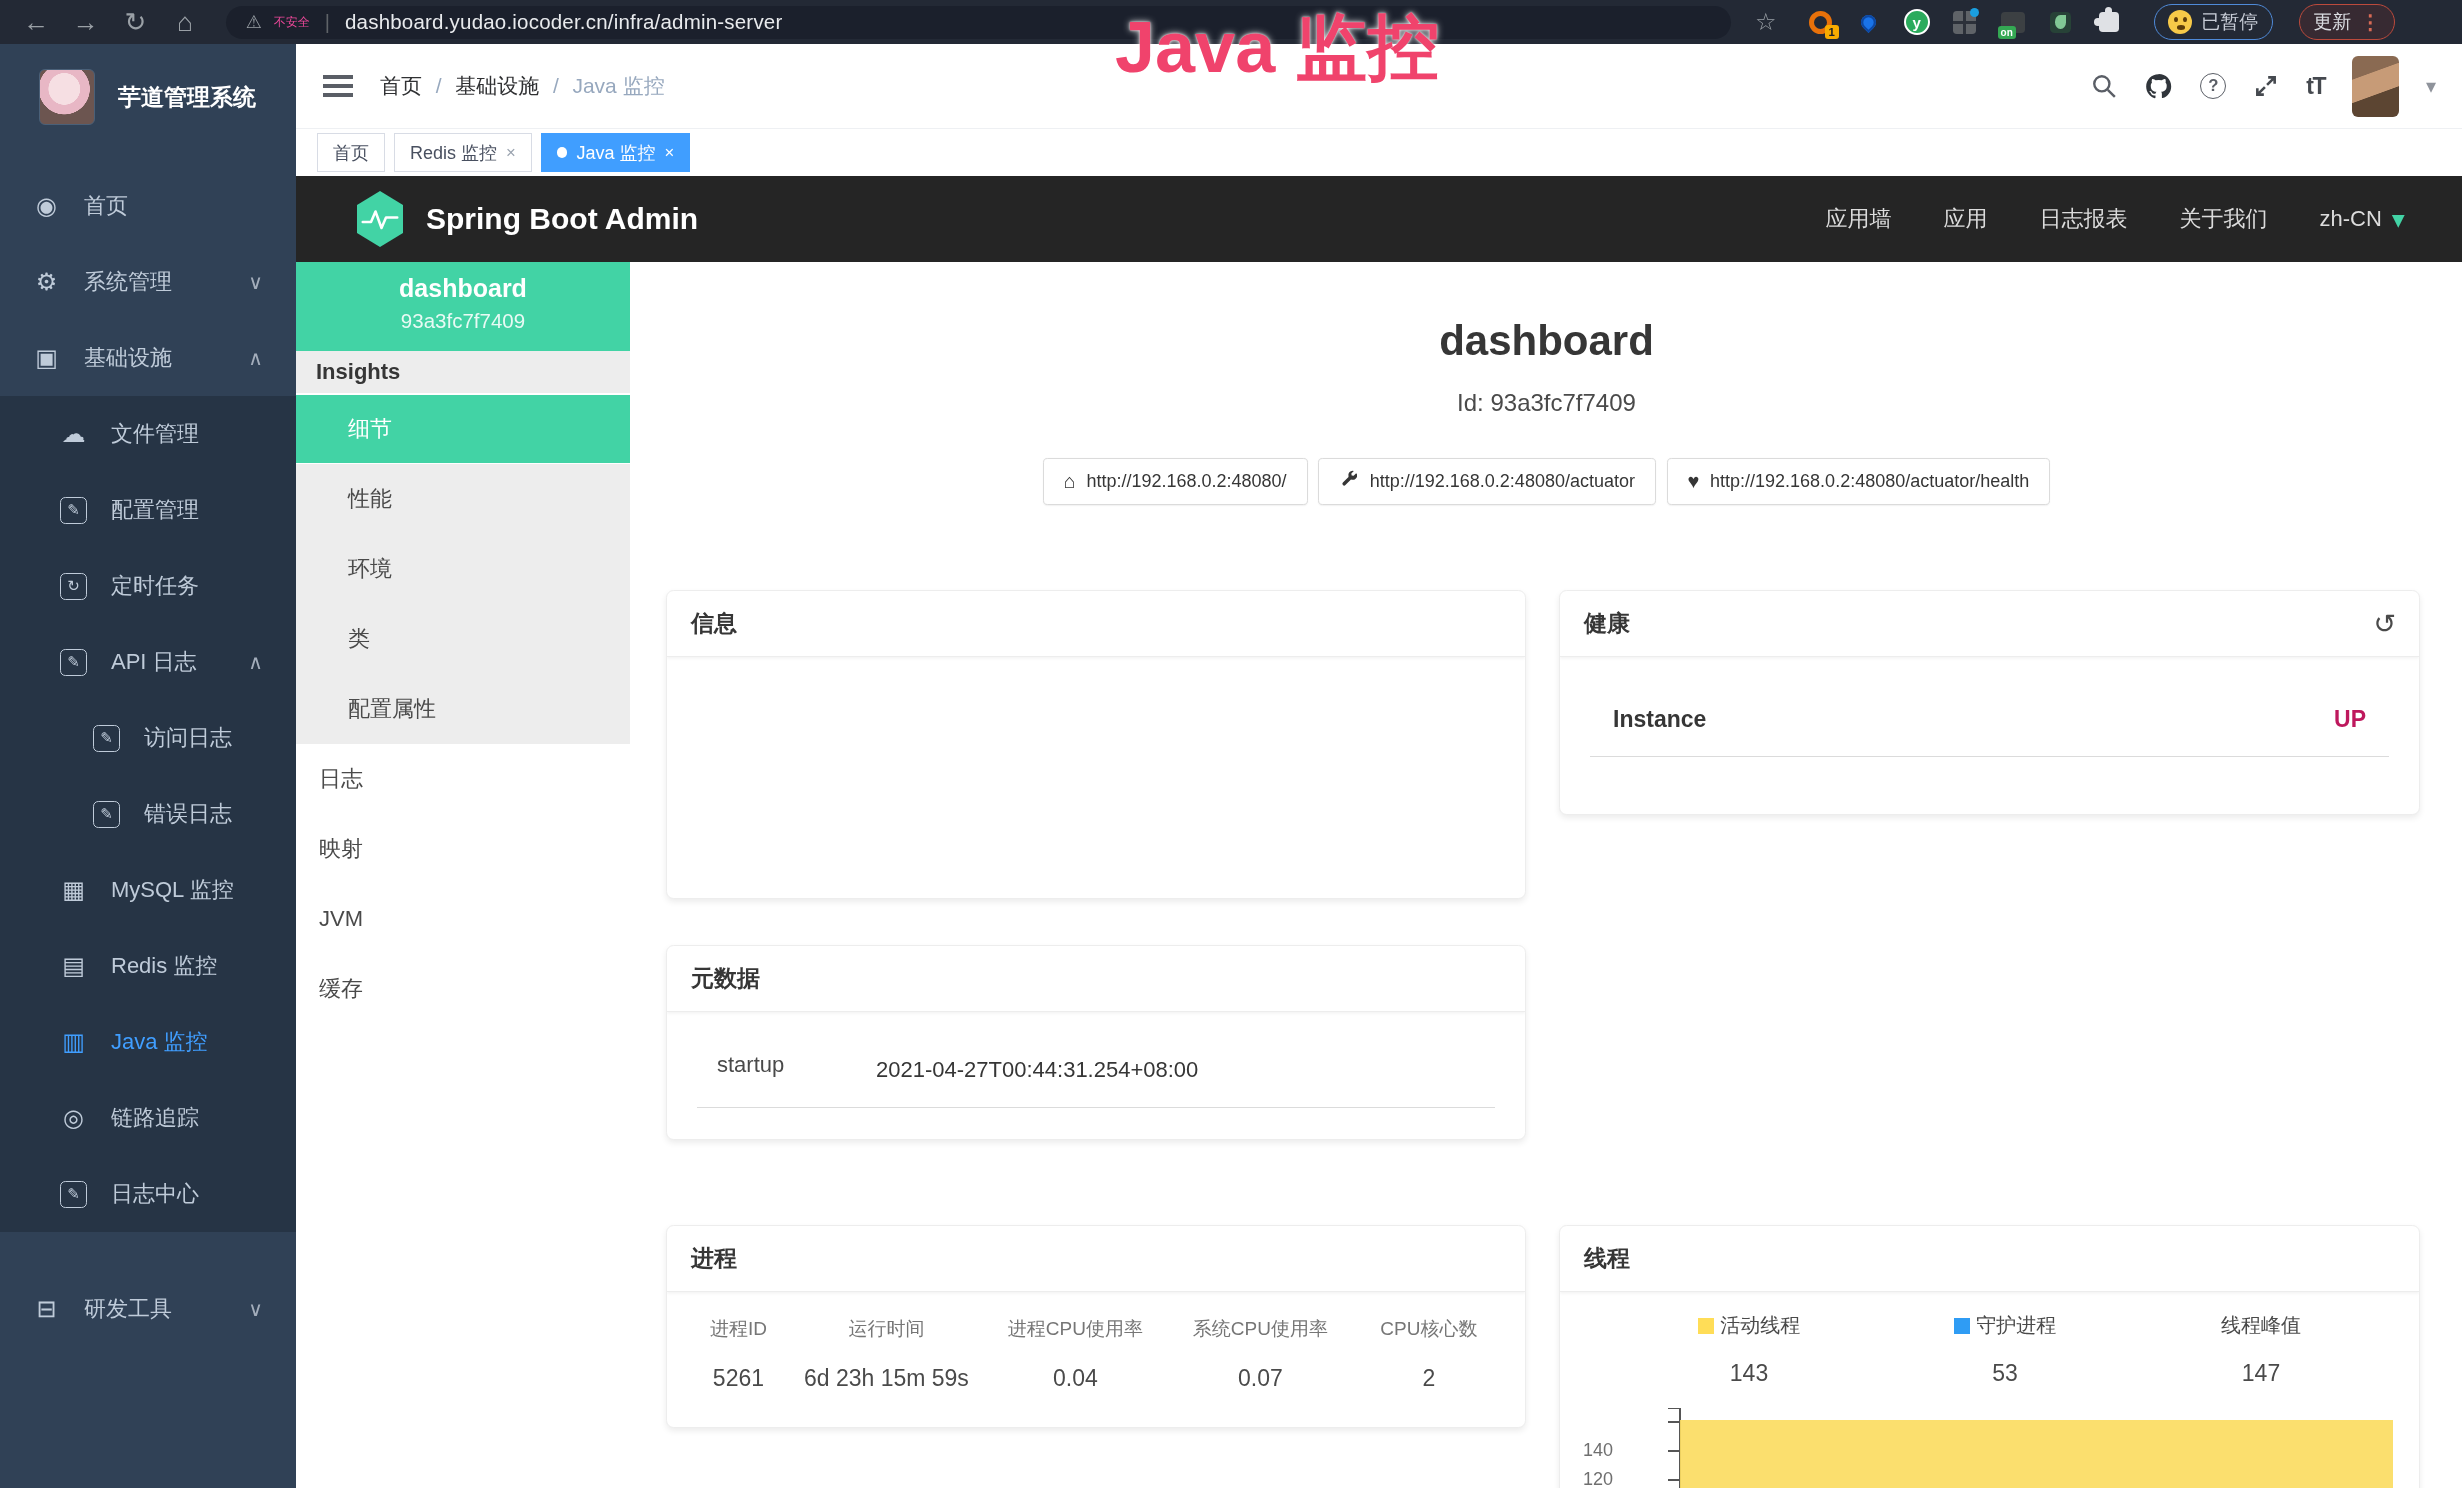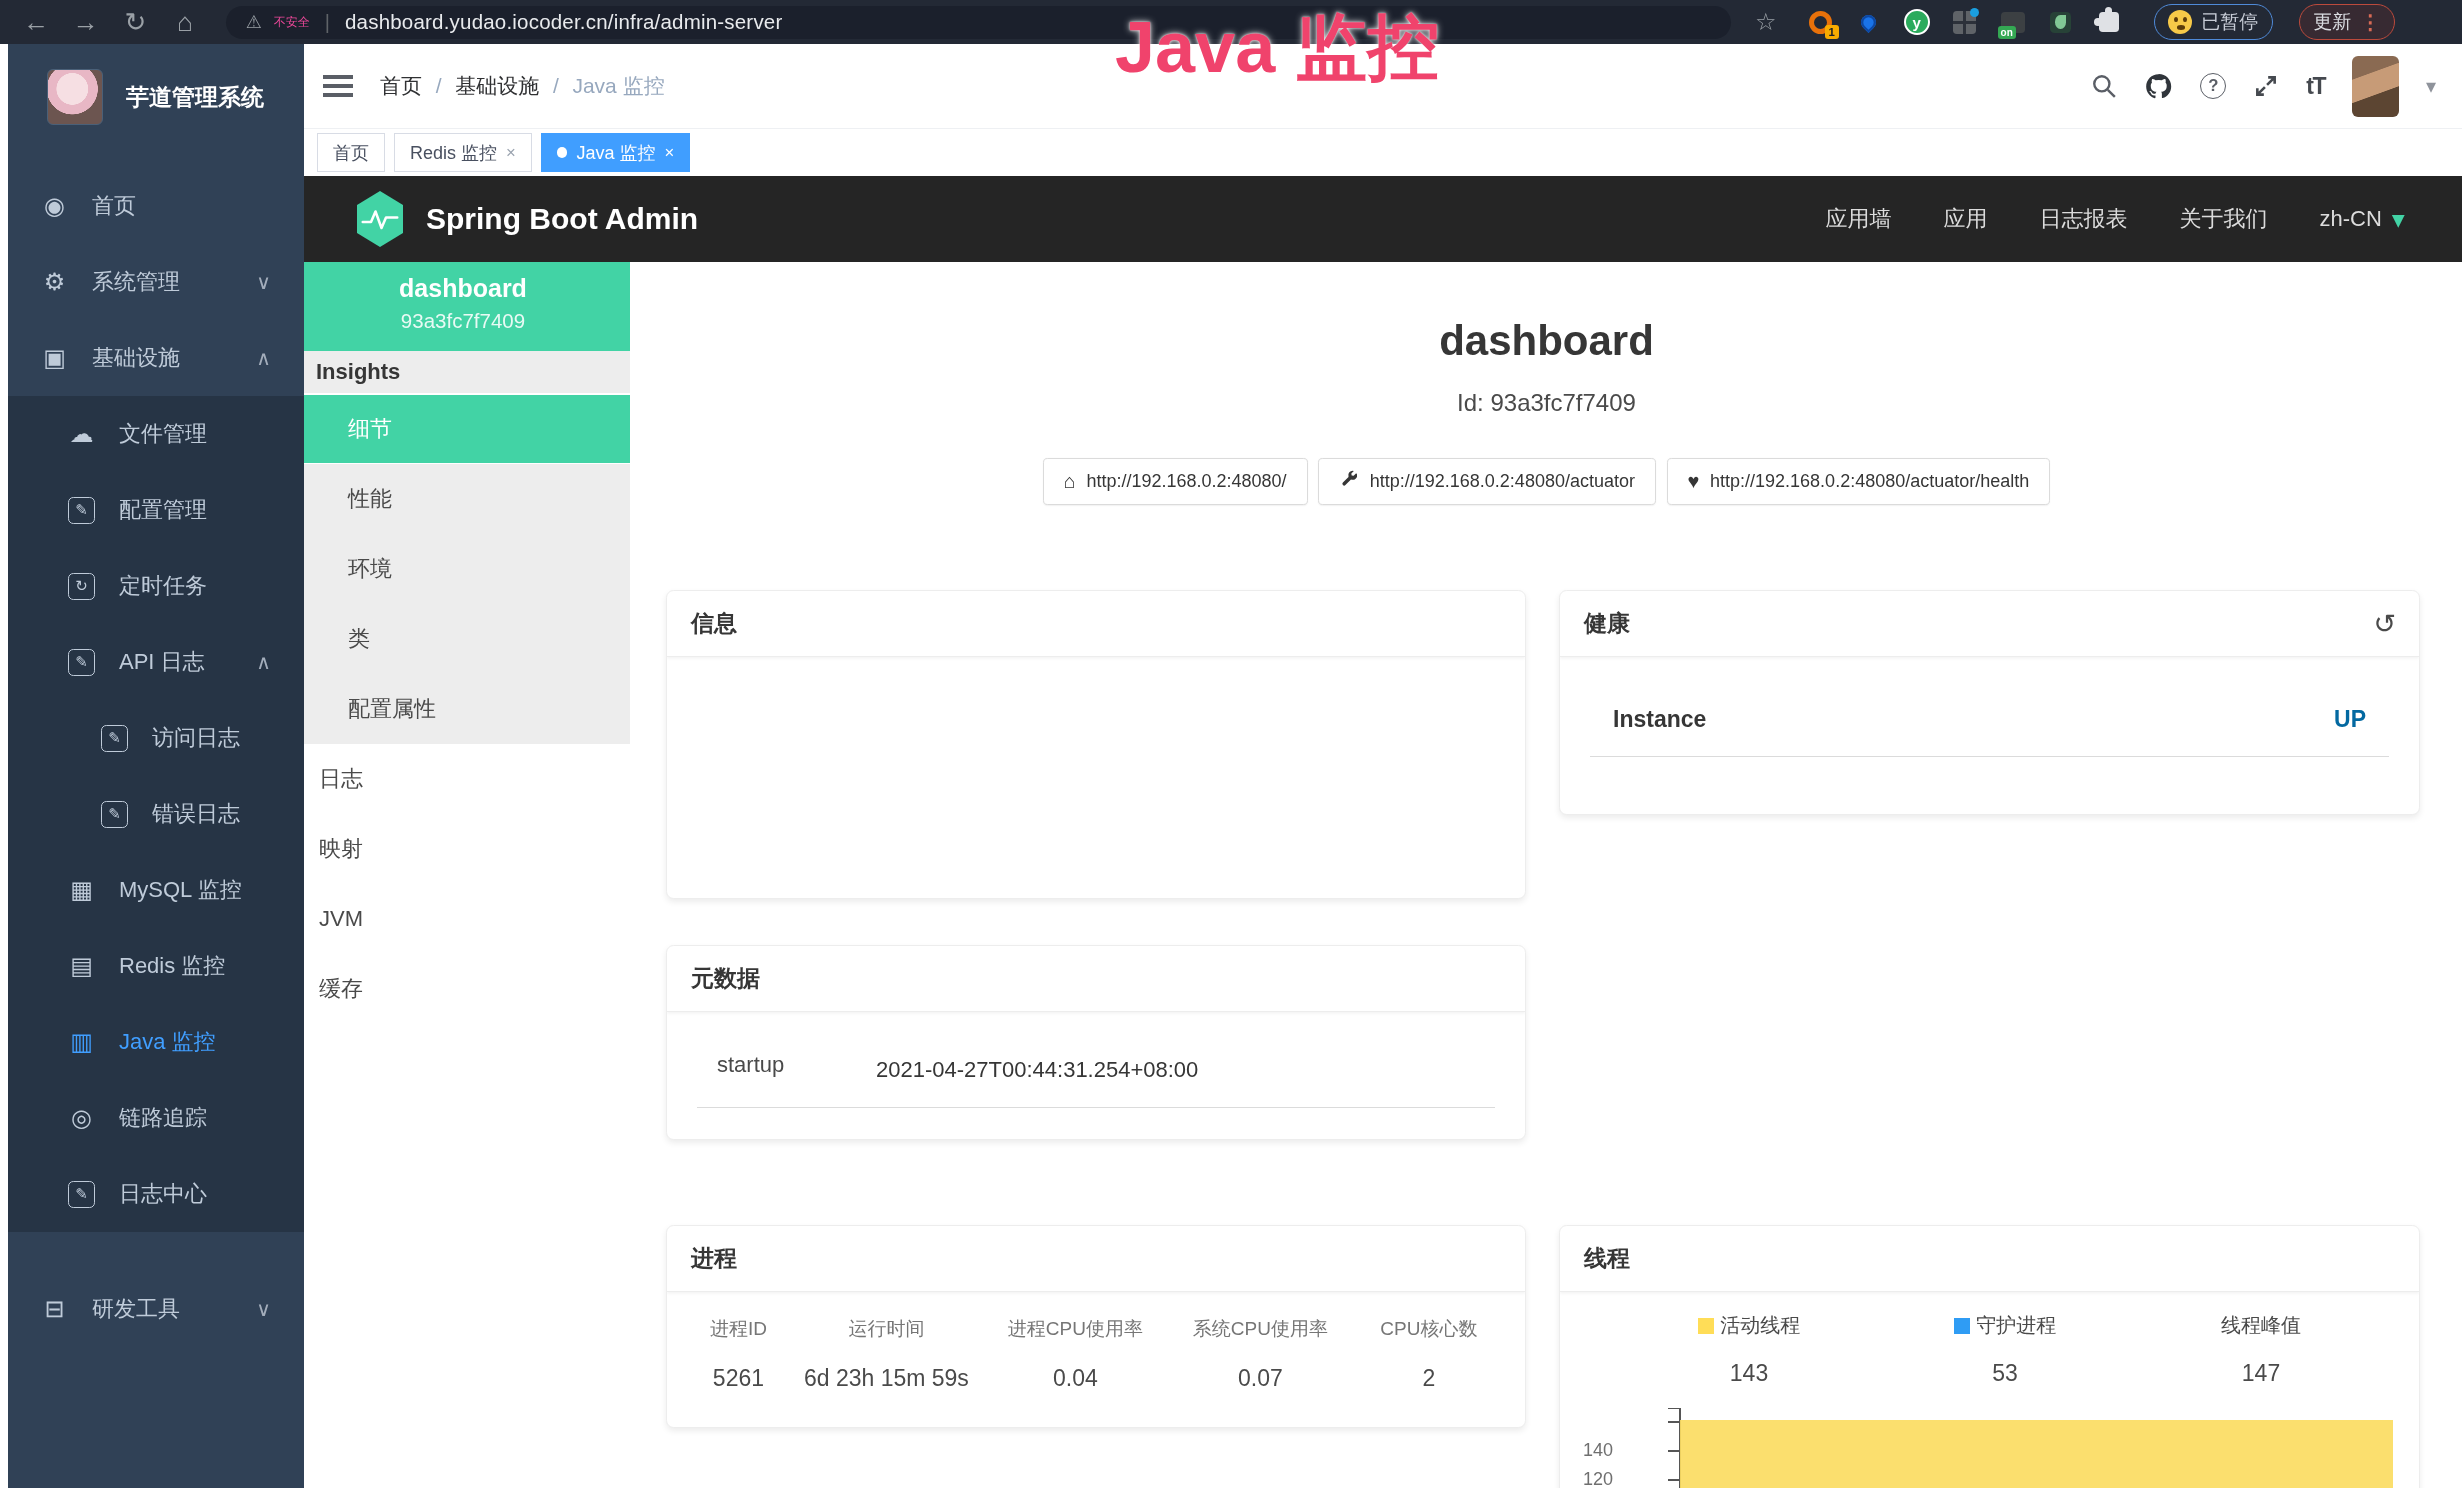--- a/index.html
+++ b/index.html
@@ -41,21 +41,21 @@
   .face::before { content:""; position:absolute; width:3.8px; height:5.3px; background:#5b3b0a; border-radius:50%; left:6px; top:6.8px; box-shadow:9px 0 0 #5b3b0a; }
   .face::after { content:""; position:absolute; left:8.3px; top:15px; width:8.3px; height:4.6px; border-radius:50%; background:#5b3b0a; }
   .pill-update { border:1.9px solid #bc4a3c; color:#d8dadf; margin-left:15px; background:rgba(150,50,40,.18); }
   .pill-update .dots { color:#d86a55; font-size:20px; font-weight:bold; }
 
   
   .annotation { position:absolute; left:1115px; top:0px; z-index:60; font-size:72px; font-weight:bold;
     color:#f0436c; text-shadow:0 0 7.6px rgba(255,255,255,.85), 0 0 2.3px rgba(255,255,255,.9); white-space:nowrap; }
 
   
-  .app-sidebar { position:absolute; left:8px; top:44px; width:296px; height:1445px; background:#304156; z-index:2; }
+  .app-sidebar { position:absolute; left:0; top:44px; width:296px; height:1445px; background:#304156; z-index:2; }
   .logo-row { height:106px; display:flex; align-items:center; padding-left:39px; }
   .logo-img { width:56px; height:56px; border-radius:6px; border:1.5px solid #4a6078;
     background:radial-gradient(circle at 45% 35%, #f6dfe3 0 34%, #e8b7c5 35% 55%, #6c5550 56% 100%); }
   .logo-title { color:#fff; font-size:23px; font-weight:bold; margin-left:23px; white-space:nowrap; }
   .menu { display:flex; flex-direction:column; margin-top:18px; }
   .mi { position:relative; height:76px; display:flex; align-items:center; color:#bfcbd9; font-size:22px; cursor:pointer; }
   .mi .ic { width:35px; display:flex; justify-content:center; margin-right:20px; font-size:24px; flex:none; }
   .icon-box { width:27px; height:27px; border:1.9px solid currentColor; border-radius:5.3px; font-size:15px;
     display:flex; align-items:center; justify-content:center; }
   .lvl0 { padding-left:29px; }
@@ -131,21 +131,21 @@
   .card-body { padding:23px 30px; }
 
   .kv-row { display:flex; border-bottom:0.8px solid #dbdbdb; padding:23px 20px 20px 20px; }
   .kv-label { width:159px; flex:none; font-size:22px; color:#4a4a4a; }
   .kv-value { font-size:22px; color:#363636; line-height:1.62; }
   .kv-value .ind { padding-left:12px; }
 
   .health-row { display:flex; align-items:center; justify-content:space-between; border-bottom:0.8px solid #dbdbdb;
     padding:26px 23px 23px 23px; }
   .health-label { font-size:23px; font-weight:bold; color:#363636; }
-  .health-up { font-size:23px; font-weight:bold; color:#0369a1; }
+  .health-up { font-size:23px; font-weight:bold; color:#be185d; }
 
   .ptable { display:flex; width:100%; padding-top:16.7px; }
   .pcol { text-align:center; }
   .pcol-h { font-size:19px; color:#767676; }
   .pcol-v { font-size:23px; color:#4a4a4a; margin-top:23px; }
   .pc1{width:13%;} .pc2{width:23%;} .pc3{width:23%;} .pc4{width:22%;} .pc5{width:19%;}
 
   .legend-row { display:flex; padding:20px 30px 0 61px; }
   .leg-col { flex:1; text-align:center; }
   .leg-label { font-size:20px; color:#4a4a4a; }

